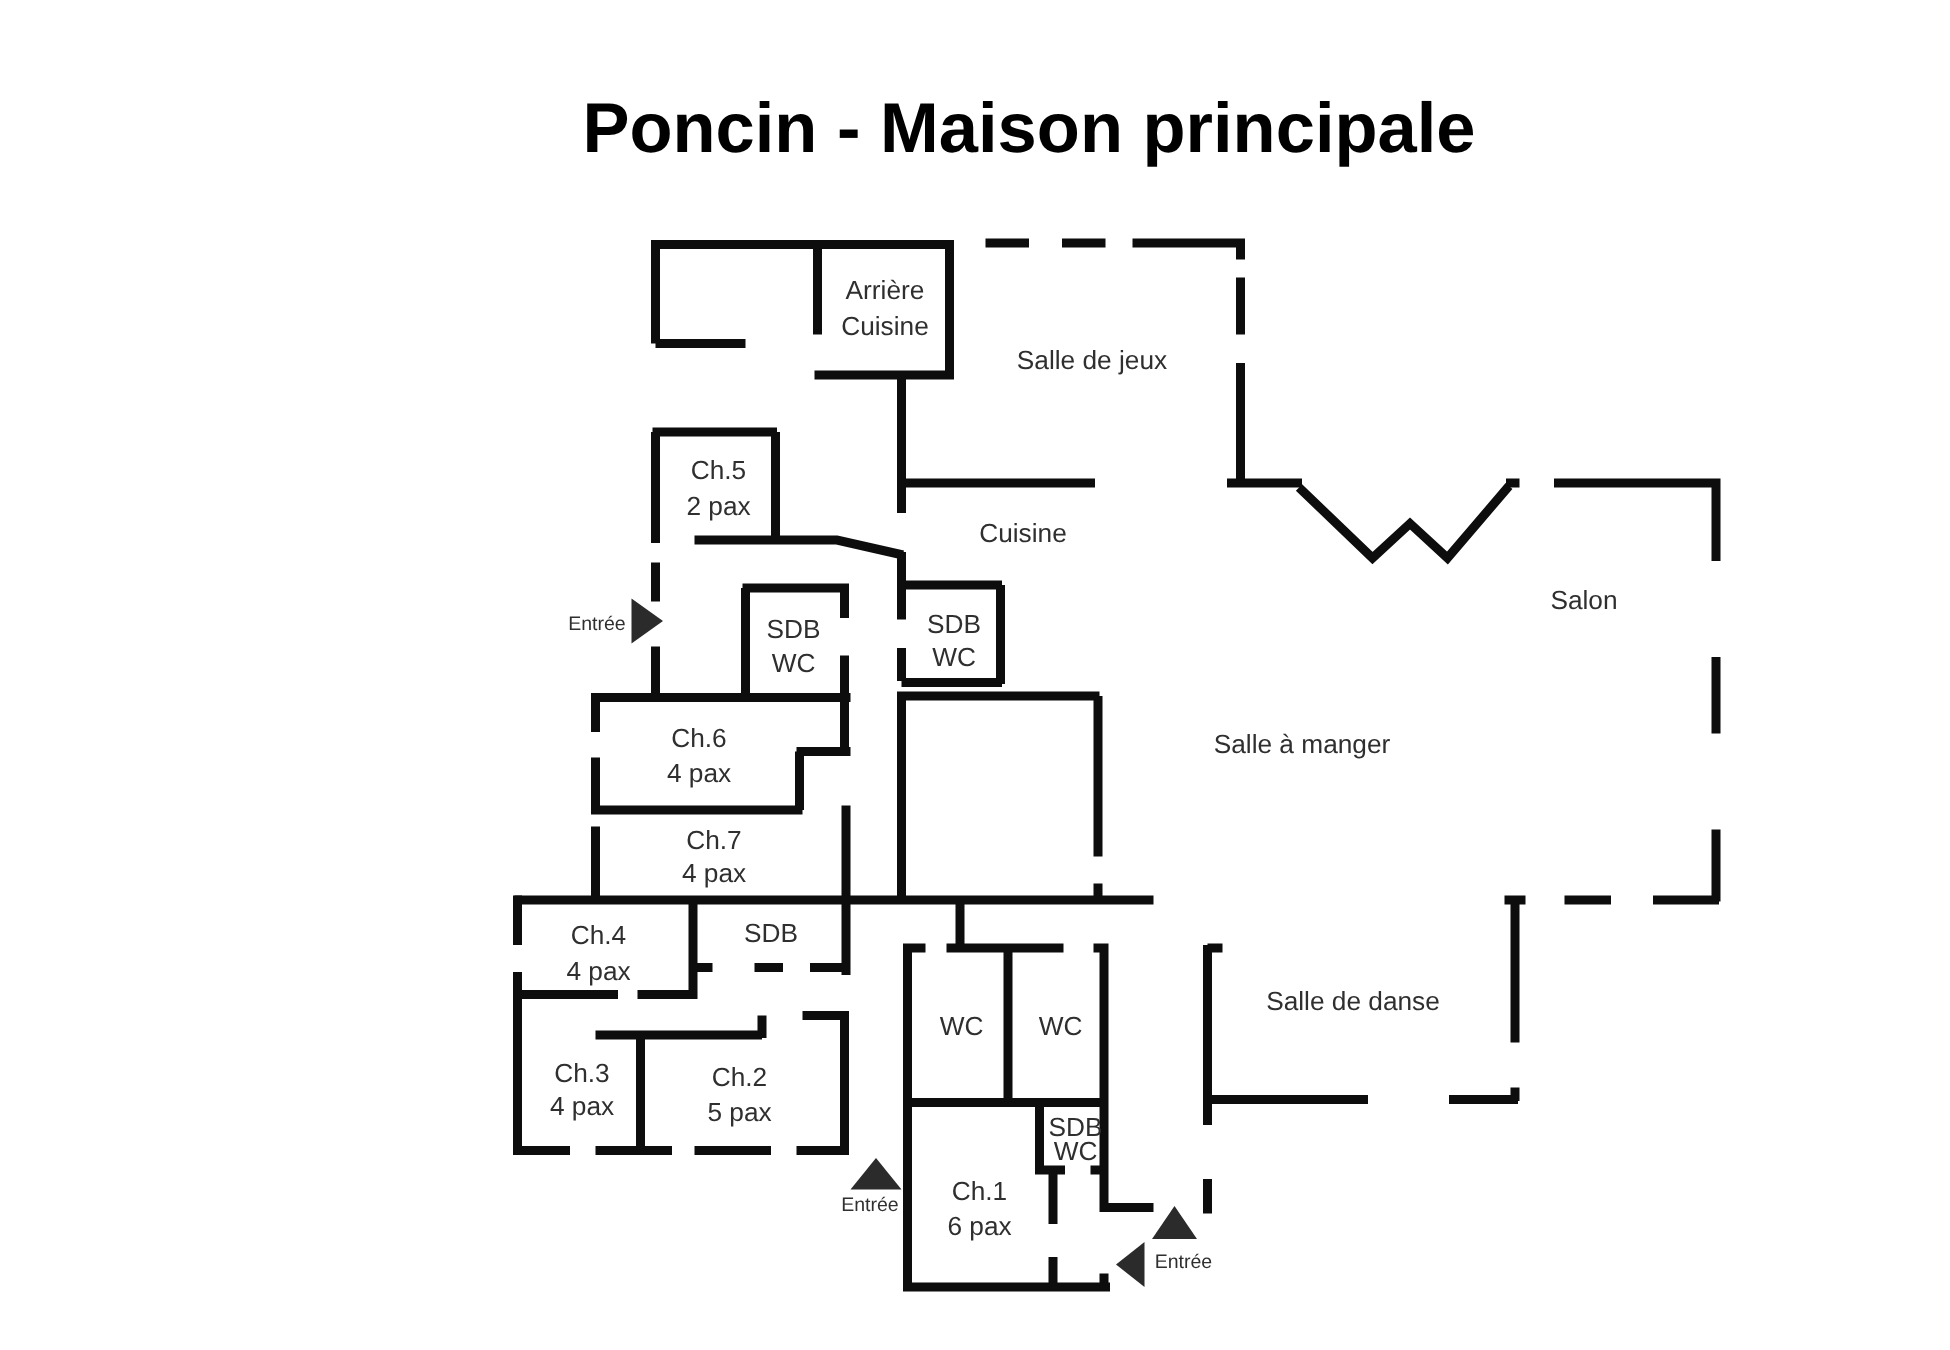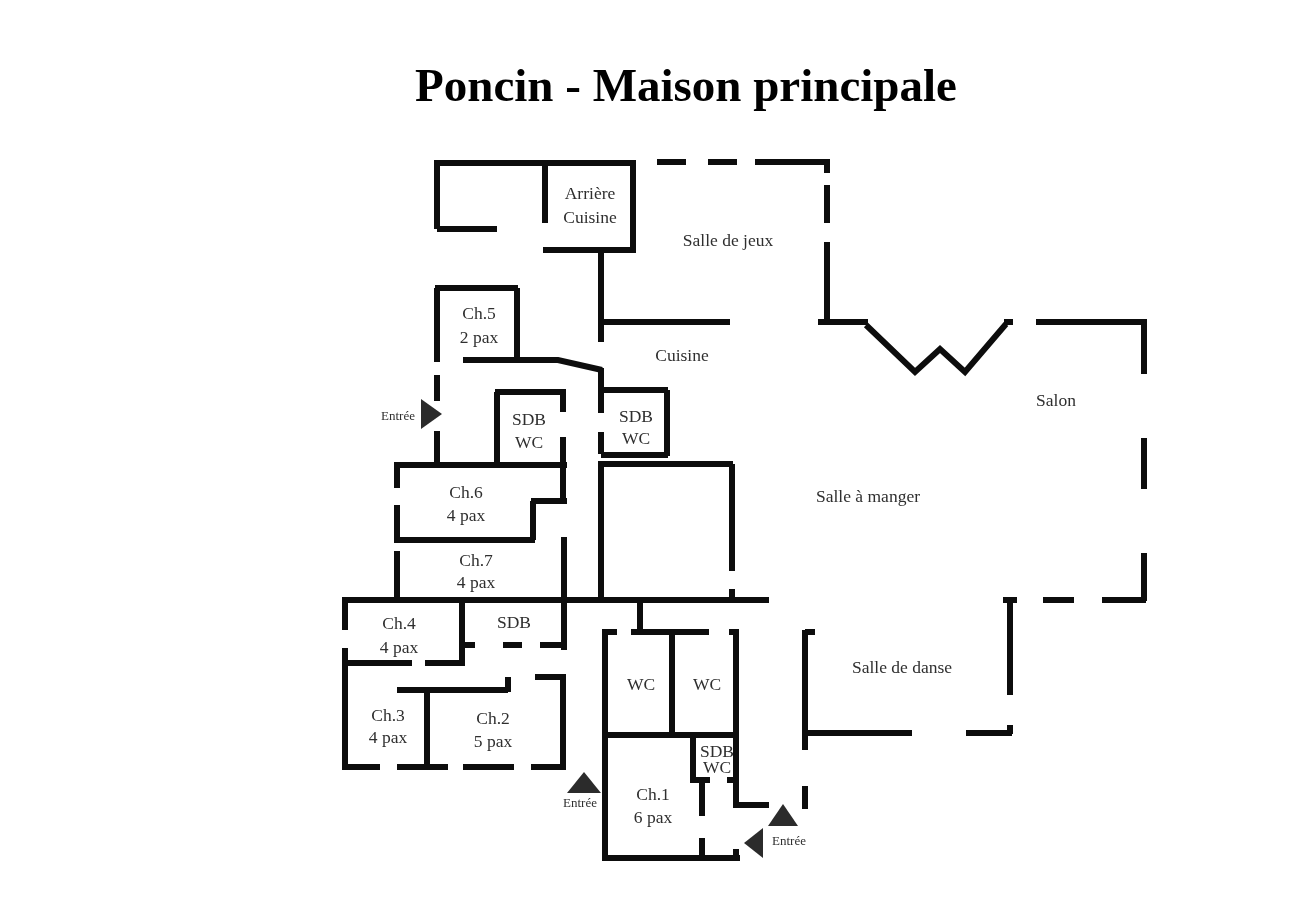--- a/index.html
+++ b/index.html
@@ -4,21 +4,21 @@
 <style>
   html, body {
     margin: 0;
     padding: 0;
     background: #ffffff;
     width: 1300px;
     height: 900px;
     overflow: hidden;
     font-family: "Liberation Sans", "DejaVu Sans", sans-serif;
   }
-  .plan-wrap { position: relative; width: 1124px; height: 900px; font-family: Liberation Serif, serif; }
+  .plan-wrap { position: relative; width: 1124px; height: 900px; }
   svg { display: block; }
   .wall {
     stroke: #0d0d0d;
     stroke-width: 6;
     fill: none;
     stroke-linecap: butt;
     stroke-linejoin: miter;
   }
   .title-text {
     font-size: 47px;

